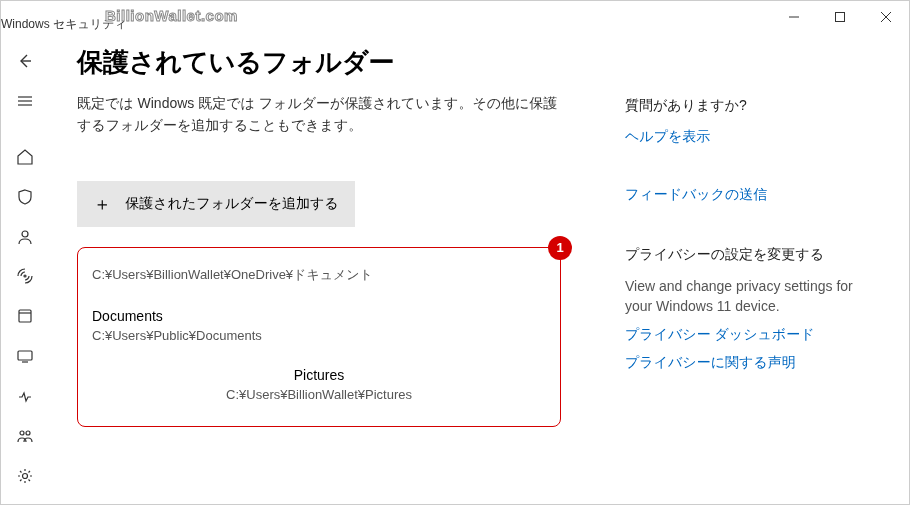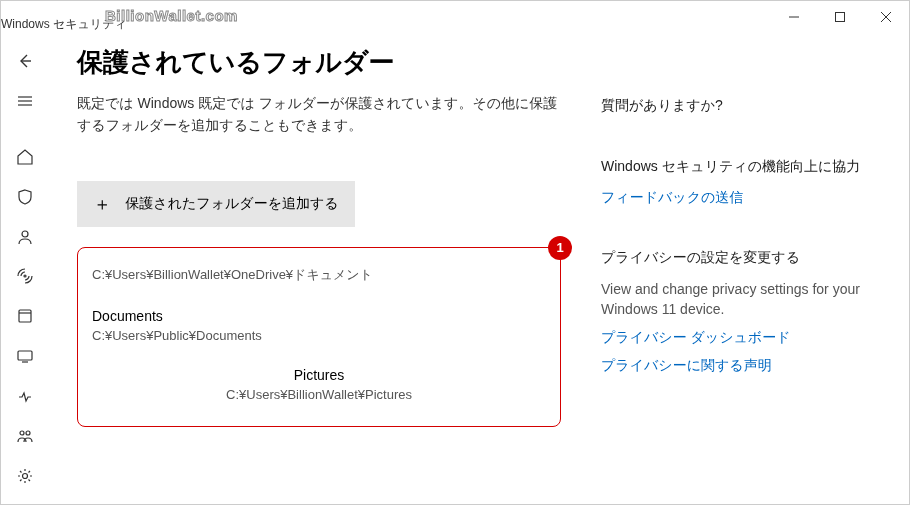--- a/index.html
+++ b/index.html
@@ -28,21 +28,21 @@
 .add-btn { width: 278px; height: 46px; background: #e6e6e6; border: none; display: flex; align-items: center; justify-content: center; gap: 14px; font-size: 14px; cursor: pointer; margin-bottom: 20px; }
 .add-btn .plus { font-size: 18px; font-weight: 300; }
 
 .folder-box { border: 1.5px solid #d40000; border-radius: 8px; padding: 18px 14px 12px 14px; position: relative; margin-top: 8px; }
 .badge { position: absolute; right: -12px; top: -12px; width: 24px; height: 24px; background: #d40000; border-radius: 50%; color: #fff; display: flex; align-items: center; justify-content: center; font-size: 13px; font-weight: bold; }
 .folder-item { margin-bottom: 24px; }
 .folder-item:last-child { margin-bottom: 12px; text-align: center; }
 .folder-item .f-title { font-size: 14px; color: #000; margin-bottom: 4px; }
 .folder-item .f-path { font-size: 13px; color: #555; }
 
-.side-section { margin-bottom: 40px; }
+.side-section { margin-bottom: 40px; margin-left: 24px; }
 .side-heading { font-size: 14px; color: #222; margin-bottom: 12px; line-height: 1.5; }
 .side-text { font-size: 14px; color: #555; margin-bottom: 10px; line-height: 1.4; }
 .link { color: #0067c0; font-size: 14px; display: block; margin-bottom: 10px; cursor: pointer; }
 </style>
 </head>
 <body>
 
 <div class="titlebar">
   <span>Windows セキュリティ</span>
   <span class="watermark">BillionWallet.com</span>
@@ -164,23 +164,23 @@
         <div class="folder-item">
           <div class="f-title">Pictures</div>
           <div class="f-path">C:¥Users¥BillionWallet¥Pictures</div>
         </div>
       </div>
     </div>
 
     <div class="content-right">
       <div class="side-section">
         <div class="side-heading">質問がありますか?</div>
+        <a class="link">ヘルプを表示</a>
       </div>
       <div class="side-section">
-        <div class="side-heading">Windows セキュリティの機能向上に協力</div>
         <a class="link">フィードバックの送信</a>
       </div>
       <div class="side-section">
         <div class="side-heading">プライバシーの設定を変更する</div>
         <div class="side-text">View and change privacy settings for your Windows 11 device.</div>
         <a class="link">プライバシー ダッシュボード</a>
         <a class="link">プライバシーに関する声明</a>
       </div>
     </div>
   </div>

